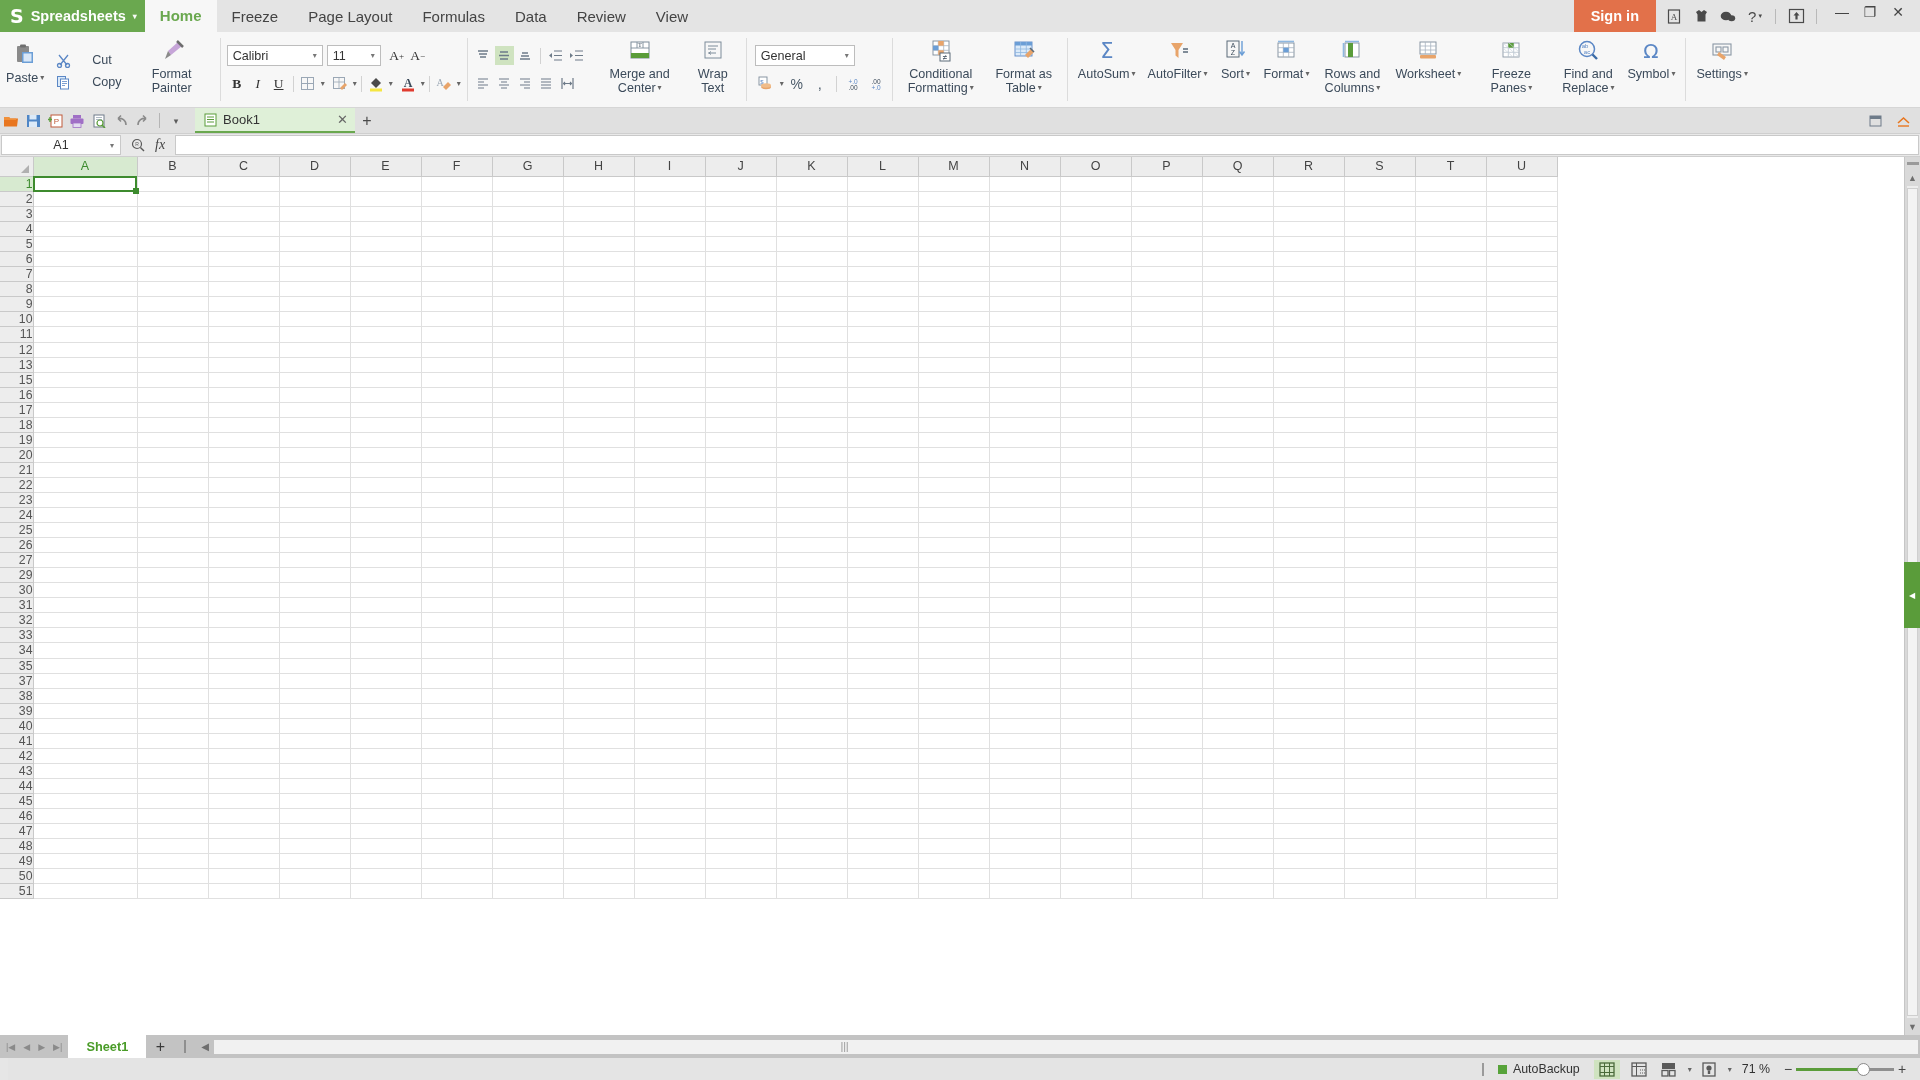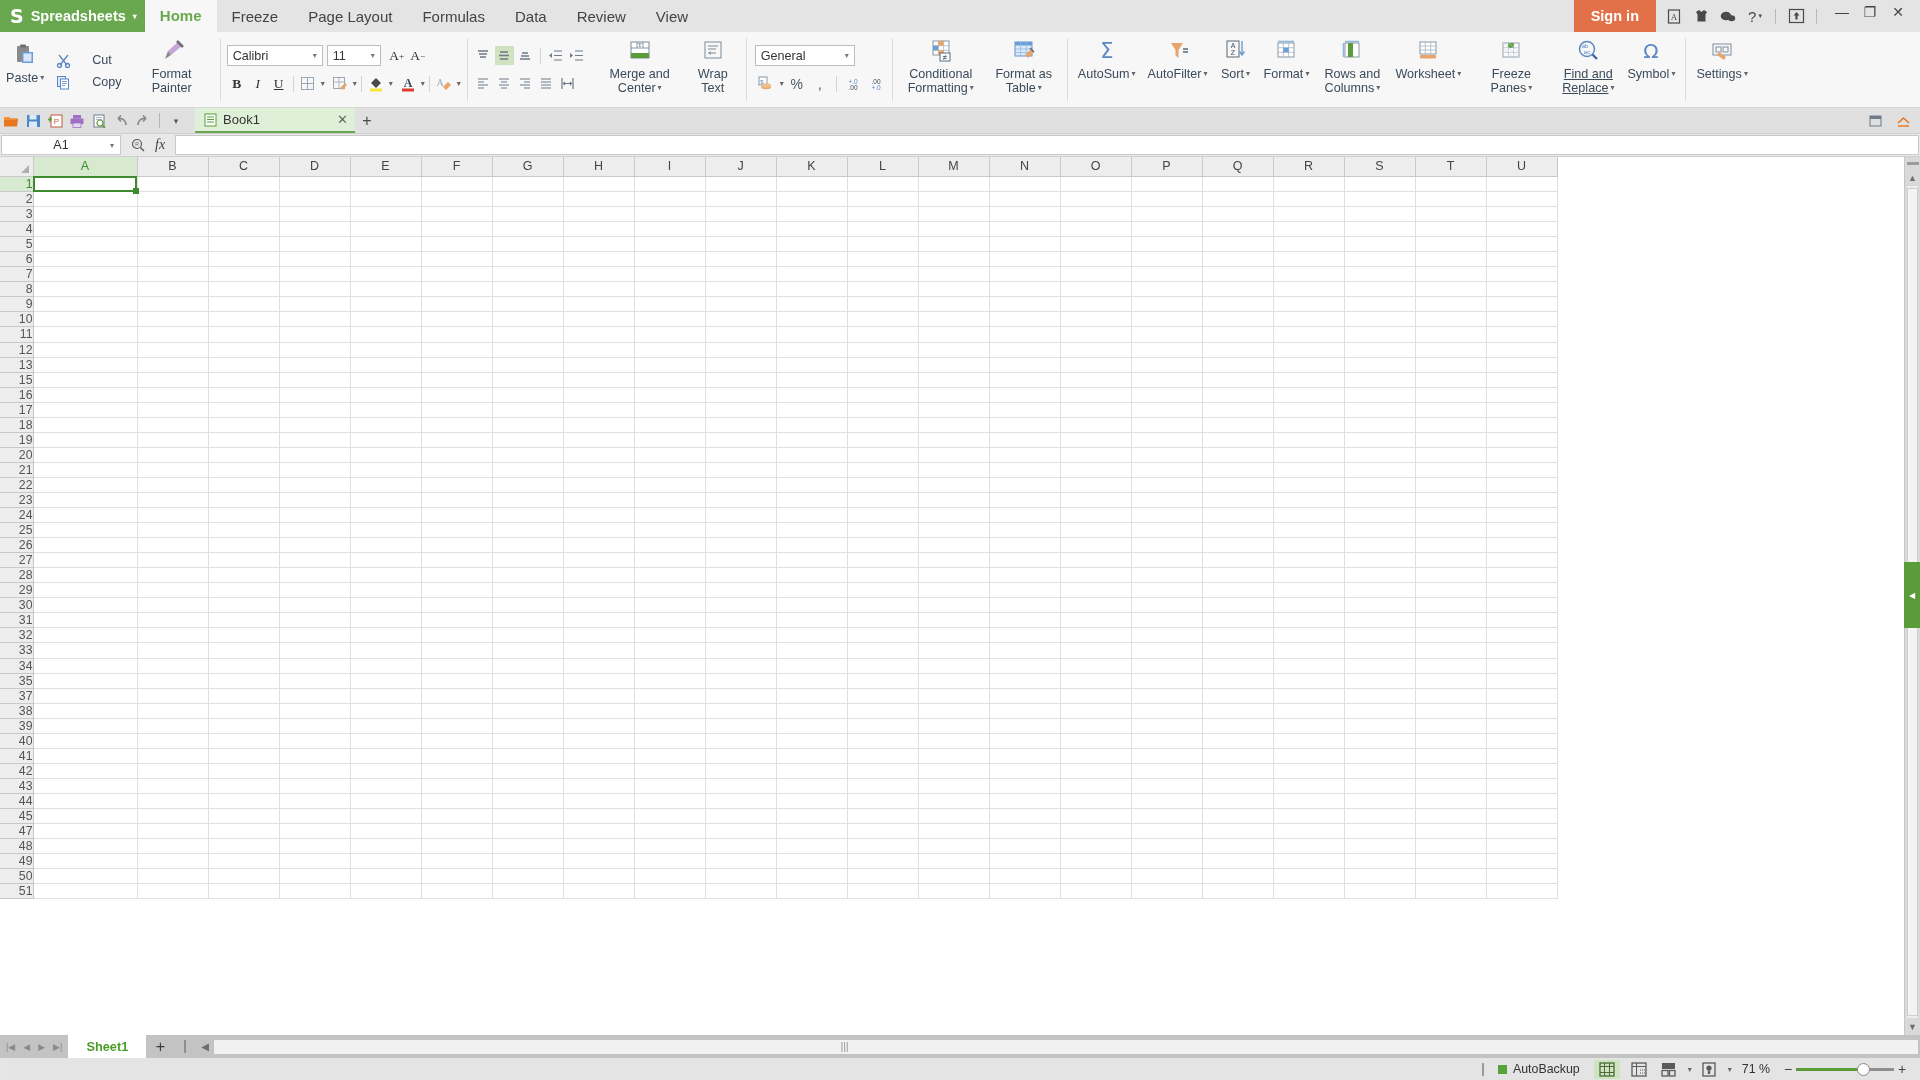--- a/index.html
+++ b/index.html
@@ -611,21 +611,21 @@
       </div>
       <div class="bigbtn">
         <div class="ic">
           <svg width="24" height="24" viewBox="0 0 24 24">
               <circle cx="11" cy="10" r="7.5" fill="none" stroke="#5b87c5" stroke-width="1.5"></circle>
               <text x="9" y="8.5" font-size="6" text-anchor="middle" fill="#5b87c5">ab</text>
               <text x="11" y="14.5" font-size="6" text-anchor="middle" fill="#5b87c5">ac</text>
               <path d="M16.5 15.5 L21 20" stroke="#3b6ba5" stroke-width="2.4"></path>
             </svg>
         </div>
-        <div class="lbl" style="max-width:54px;text-decoration:underline;"><span>Find and Replace</span><span class="caretdn">▾</span></div>
+        <div class="lbl" style="max-width:54px;"><span>Find and Replace</span><span class="caretdn">▾</span></div>
       </div>
       <div class="bigbtn">
         <div class="ic">
           <svg width="24" height="24" viewBox="0 0 24 24">
               <text x="12" y="19" font-size="20" text-anchor="middle" fill="#5b87c5" font-family="DejaVu Sans, sans-serif">Ω</text>
             </svg>
         </div>
         <div class="lbl"><span>Symbol</span><span class="caretdn">▾</span></div>
       </div>
     </div>
@@ -1385,44 +1385,20 @@
               <td class="cell" style="width: 71px;"></td>
               <td class="cell" style="width: 71px;"></td>
               <td class="cell" style="width: 71px;"></td>
               <td class="cell" style="width: 71px;"></td>
               <td class="cell" style="width: 71px;"></td>
               <td class="cell" style="width: 71px;"></td>
               <td class="cell" style="width: 71px;"></td>
               <td class="cell" style="width: 71px;"></td>
             </tr>
             <tr>
-              <th class="rowh">28</th>
-              <td class="cell" style="width: 104px;"></td>
-              <td class="cell" style="width: 71px;"></td>
-              <td class="cell" style="width: 71px;"></td>
-              <td class="cell" style="width: 71px;"></td>
-              <td class="cell" style="width: 71px;"></td>
-              <td class="cell" style="width: 71px;"></td>
-              <td class="cell" style="width: 71px;"></td>
-              <td class="cell" style="width: 71px;"></td>
-              <td class="cell" style="width: 71px;"></td>
-              <td class="cell" style="width: 71px;"></td>
-              <td class="cell" style="width: 71px;"></td>
-              <td class="cell" style="width: 71px;"></td>
-              <td class="cell" style="width: 71px;"></td>
-              <td class="cell" style="width: 71px;"></td>
-              <td class="cell" style="width: 71px;"></td>
-              <td class="cell" style="width: 71px;"></td>
-              <td class="cell" style="width: 71px;"></td>
-              <td class="cell" style="width: 71px;"></td>
-              <td class="cell" style="width: 71px;"></td>
-              <td class="cell" style="width: 71px;"></td>
-              <td class="cell" style="width: 71px;"></td>
-            </tr>
-            <tr>
               <th class="rowh">29</th>
               <td class="cell" style="width: 104px;"></td>
               <td class="cell" style="width: 71px;"></td>
               <td class="cell" style="width: 71px;"></td>
               <td class="cell" style="width: 71px;"></td>
               <td class="cell" style="width: 71px;"></td>
               <td class="cell" style="width: 71px;"></td>
               <td class="cell" style="width: 71px;"></td>
               <td class="cell" style="width: 71px;"></td>
               <td class="cell" style="width: 71px;"></td>
@@ -1770,20 +1746,44 @@
               <td class="cell" style="width: 71px;"></td>
               <td class="cell" style="width: 71px;"></td>
               <td class="cell" style="width: 71px;"></td>
               <td class="cell" style="width: 71px;"></td>
               <td class="cell" style="width: 71px;"></td>
               <td class="cell" style="width: 71px;"></td>
               <td class="cell" style="width: 71px;"></td>
             </tr>
             <tr>
               <th class="rowh">45</th>
+              <td class="cell" style="width: 104px;"></td>
+              <td class="cell" style="width: 71px;"></td>
+              <td class="cell" style="width: 71px;"></td>
+              <td class="cell" style="width: 71px;"></td>
+              <td class="cell" style="width: 71px;"></td>
+              <td class="cell" style="width: 71px;"></td>
+              <td class="cell" style="width: 71px;"></td>
+              <td class="cell" style="width: 71px;"></td>
+              <td class="cell" style="width: 71px;"></td>
+              <td class="cell" style="width: 71px;"></td>
+              <td class="cell" style="width: 71px;"></td>
+              <td class="cell" style="width: 71px;"></td>
+              <td class="cell" style="width: 71px;"></td>
+              <td class="cell" style="width: 71px;"></td>
+              <td class="cell" style="width: 71px;"></td>
+              <td class="cell" style="width: 71px;"></td>
+              <td class="cell" style="width: 71px;"></td>
+              <td class="cell" style="width: 71px;"></td>
+              <td class="cell" style="width: 71px;"></td>
+              <td class="cell" style="width: 71px;"></td>
+              <td class="cell" style="width: 71px;"></td>
+            </tr>
+            <tr>
+              <th class="rowh">46</th>
               <td class="cell" style="width: 104px;"></td>
               <td class="cell" style="width: 71px;"></td>
               <td class="cell" style="width: 71px;"></td>
               <td class="cell" style="width: 71px;"></td>
               <td class="cell" style="width: 71px;"></td>
               <td class="cell" style="width: 71px;"></td>
               <td class="cell" style="width: 71px;"></td>
               <td class="cell" style="width: 71px;"></td>
               <td class="cell" style="width: 71px;"></td>
               <td class="cell" style="width: 71px;"></td>

